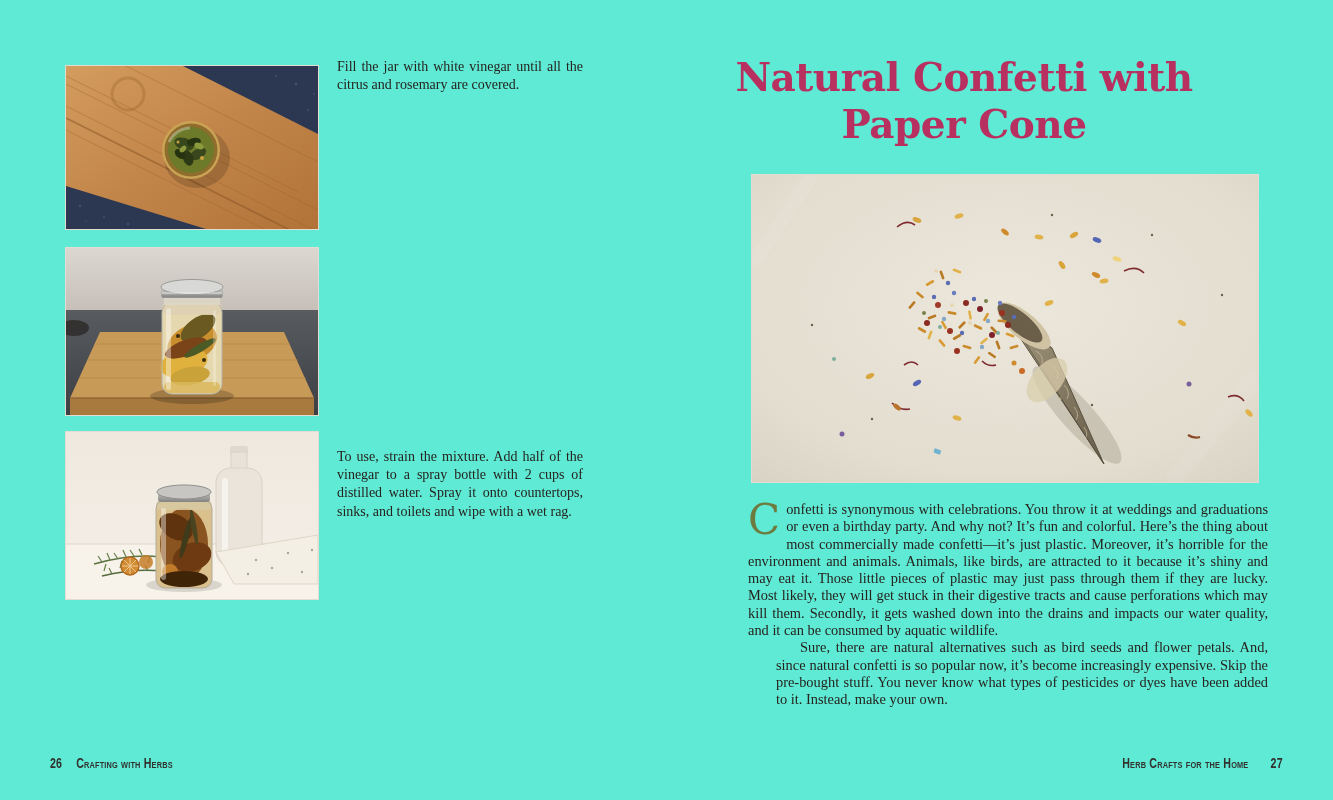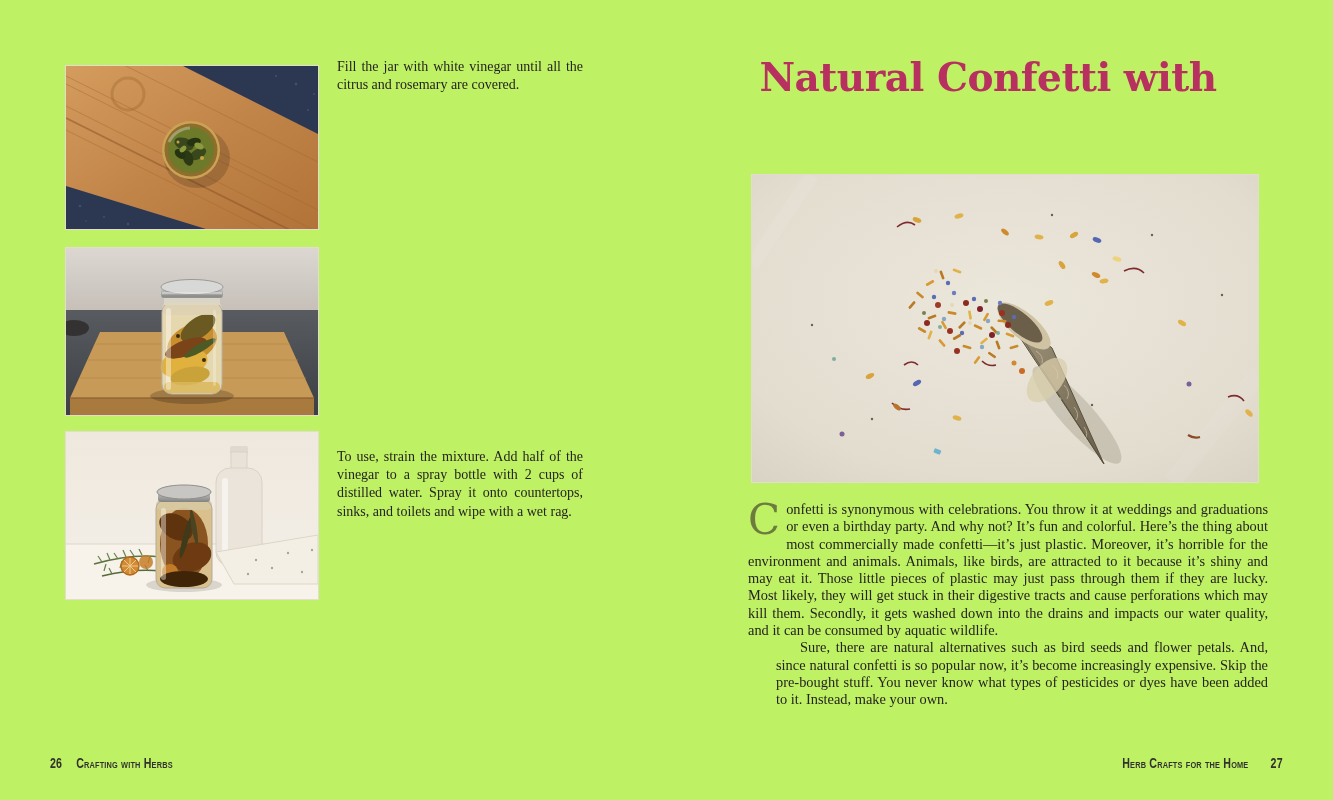--- a/index.html
+++ b/index.html
@@ -1,29 +1,29 @@
 <!DOCTYPE html>
 <html style="--title-accent: #b8305f; --drop-cap: #6e7b3e; --body-text: #26231f; --footer-text: #33312e;"><head>
 <meta charset="utf-8">
 <style>
   html,body{margin:0;padding:0;background:#ffffff;}
-  .spread{position:relative;width:1333px;height:800px;background:#bef264;overflow:hidden;
+  .spread{position:relative;width:1333px;height:800px;background:#5eead4;overflow:hidden;
           font-family:"Liberation Serif","DejaVu Serif",serif;color:var(--body-text,#26231f);}
   .page{position:absolute;inset:0;}
   figure.photo{position:absolute;margin:0;padding:0;box-shadow:0 0 0 1px #e3ddd1;}
   figure.photo svg{display:block;width:100%;height:100%;}
   .ph1{left:66px;top:66px;width:252px;height:163px;}
   .ph2{left:66px;top:248px;width:252px;height:167px;}
   .ph3{left:66px;top:432px;width:252px;height:167px;}
   .ph4{left:752px;top:175px;width:506px;height:307px;box-shadow:0 0 0 1px #ddd6c7, inset 0 0 0 3px rgba(255,255,255,.75);}
   .step{position:absolute;left:337px;width:246px;font-size:14px;line-height:18.2px;text-align:justify;}
   .step1{top:58px;}
   .step2{top:242px;}
   .step3{top:448px;}
-  h1.title{position:absolute;left:724px;top:54px;width:528px;margin:0;text-align:center;
+  h1.title{position:absolute;left:700px;top:54px;width:528px;margin:0;text-align:center;
            font-family:"DejaVu Serif","Liberation Serif",serif;font-weight:700;font-size:39px;line-height:47px;
            letter-spacing:-0.5px;color:var(--title-accent,#b8305f);}
   h1.title span{display:block;}
   .bodytext{position:absolute;left:748px;top:501px;width:520px;font-size:14.4px;line-height:17.3px;text-align:justify;}
   .bodytext p{margin:0;}
   .bodytext p.indent{text-indent:24px;margin-left:28px;}
   .dropcap{float:left;font-family:"DejaVu Serif",serif;font-size:42px;line-height:33px;
            padding:2px 6px 0 0;color:var(--drop-cap,#6e7b3e);}
   .pfooter{position:absolute;top:756px;display:flex;align-items:baseline;
            font-family:"Liberation Sans","DejaVu Sans",sans-serif;font-variant:small-caps;font-weight:700;
@@ -231,20 +231,21 @@
     <div class="pfooter fleft">
       <span>26</span>
       <span>Crafting with Herbs</span>
     </div>
   </section>
 
   <section class="page">
 
     <h1 class="title">
       <span>Natural Confetti with</span>
+      <span>Paper Cone</span>
     </h1>
 
     <figure class="photo ph4">
       <svg viewBox="0 0 506 307" preserveAspectRatio="none">
         <defs>
           <radialGradient id="p4bg" cx="50%" cy="42%" r="80%">
             <stop offset="0" stop-color="#ece7db"></stop>
               <stop offset="70%" stop-color="#e3ddd0"></stop>
               <stop offset="1" stop-color="#d7d1c3"></stop>
           </radialGradient>

